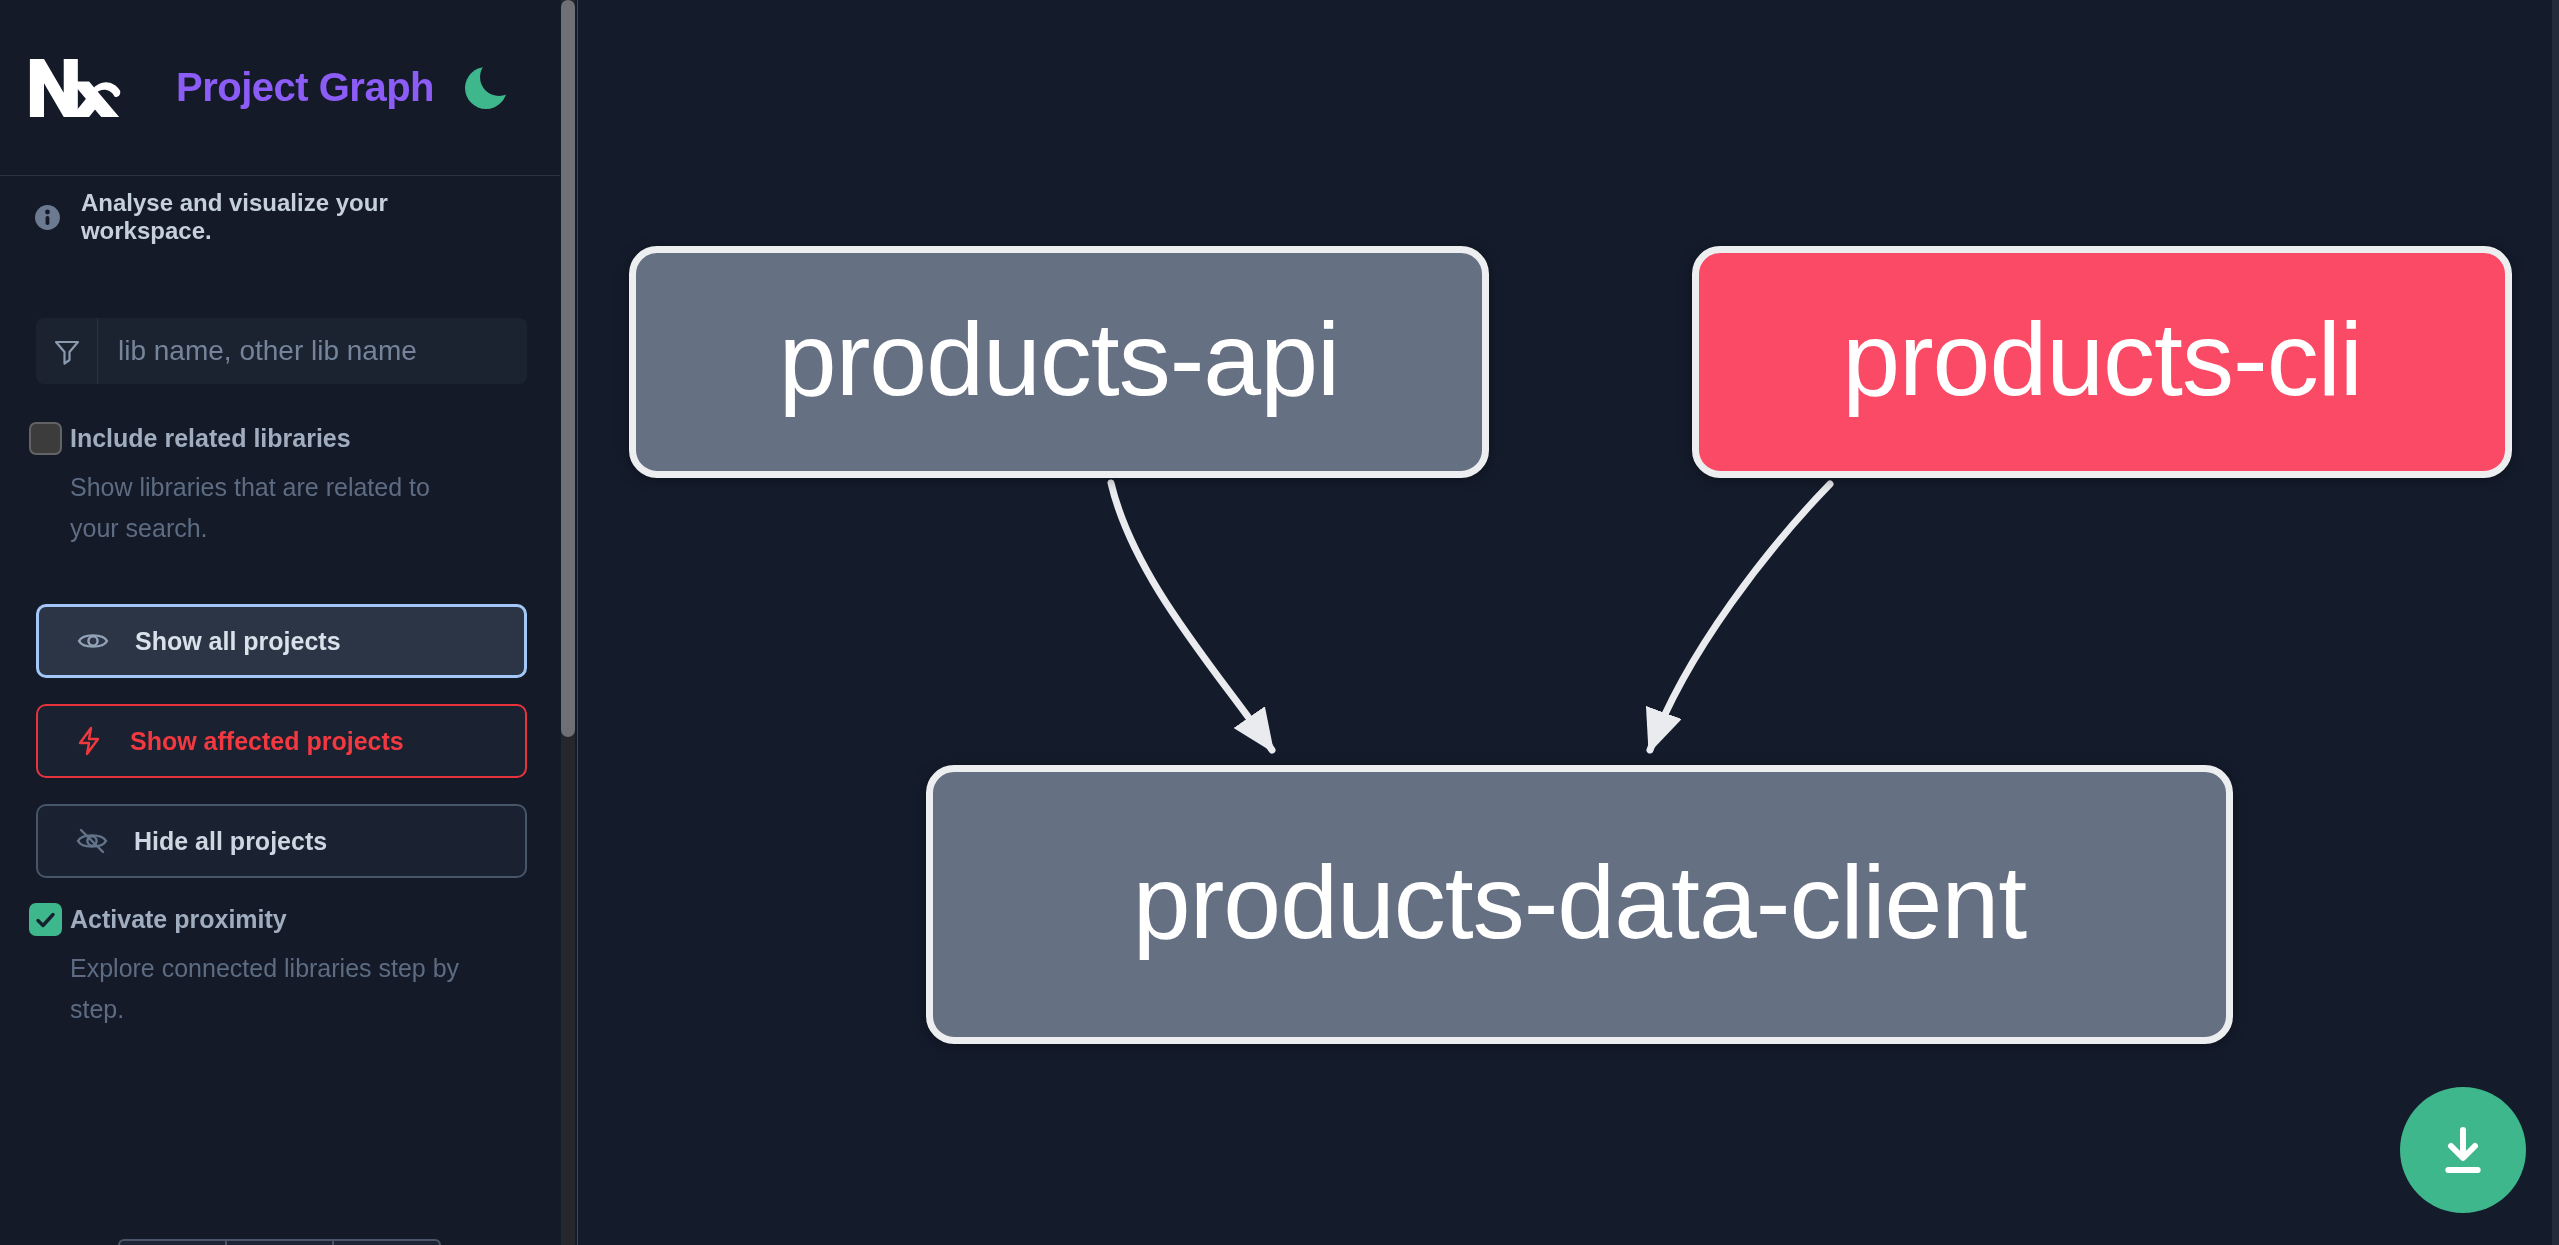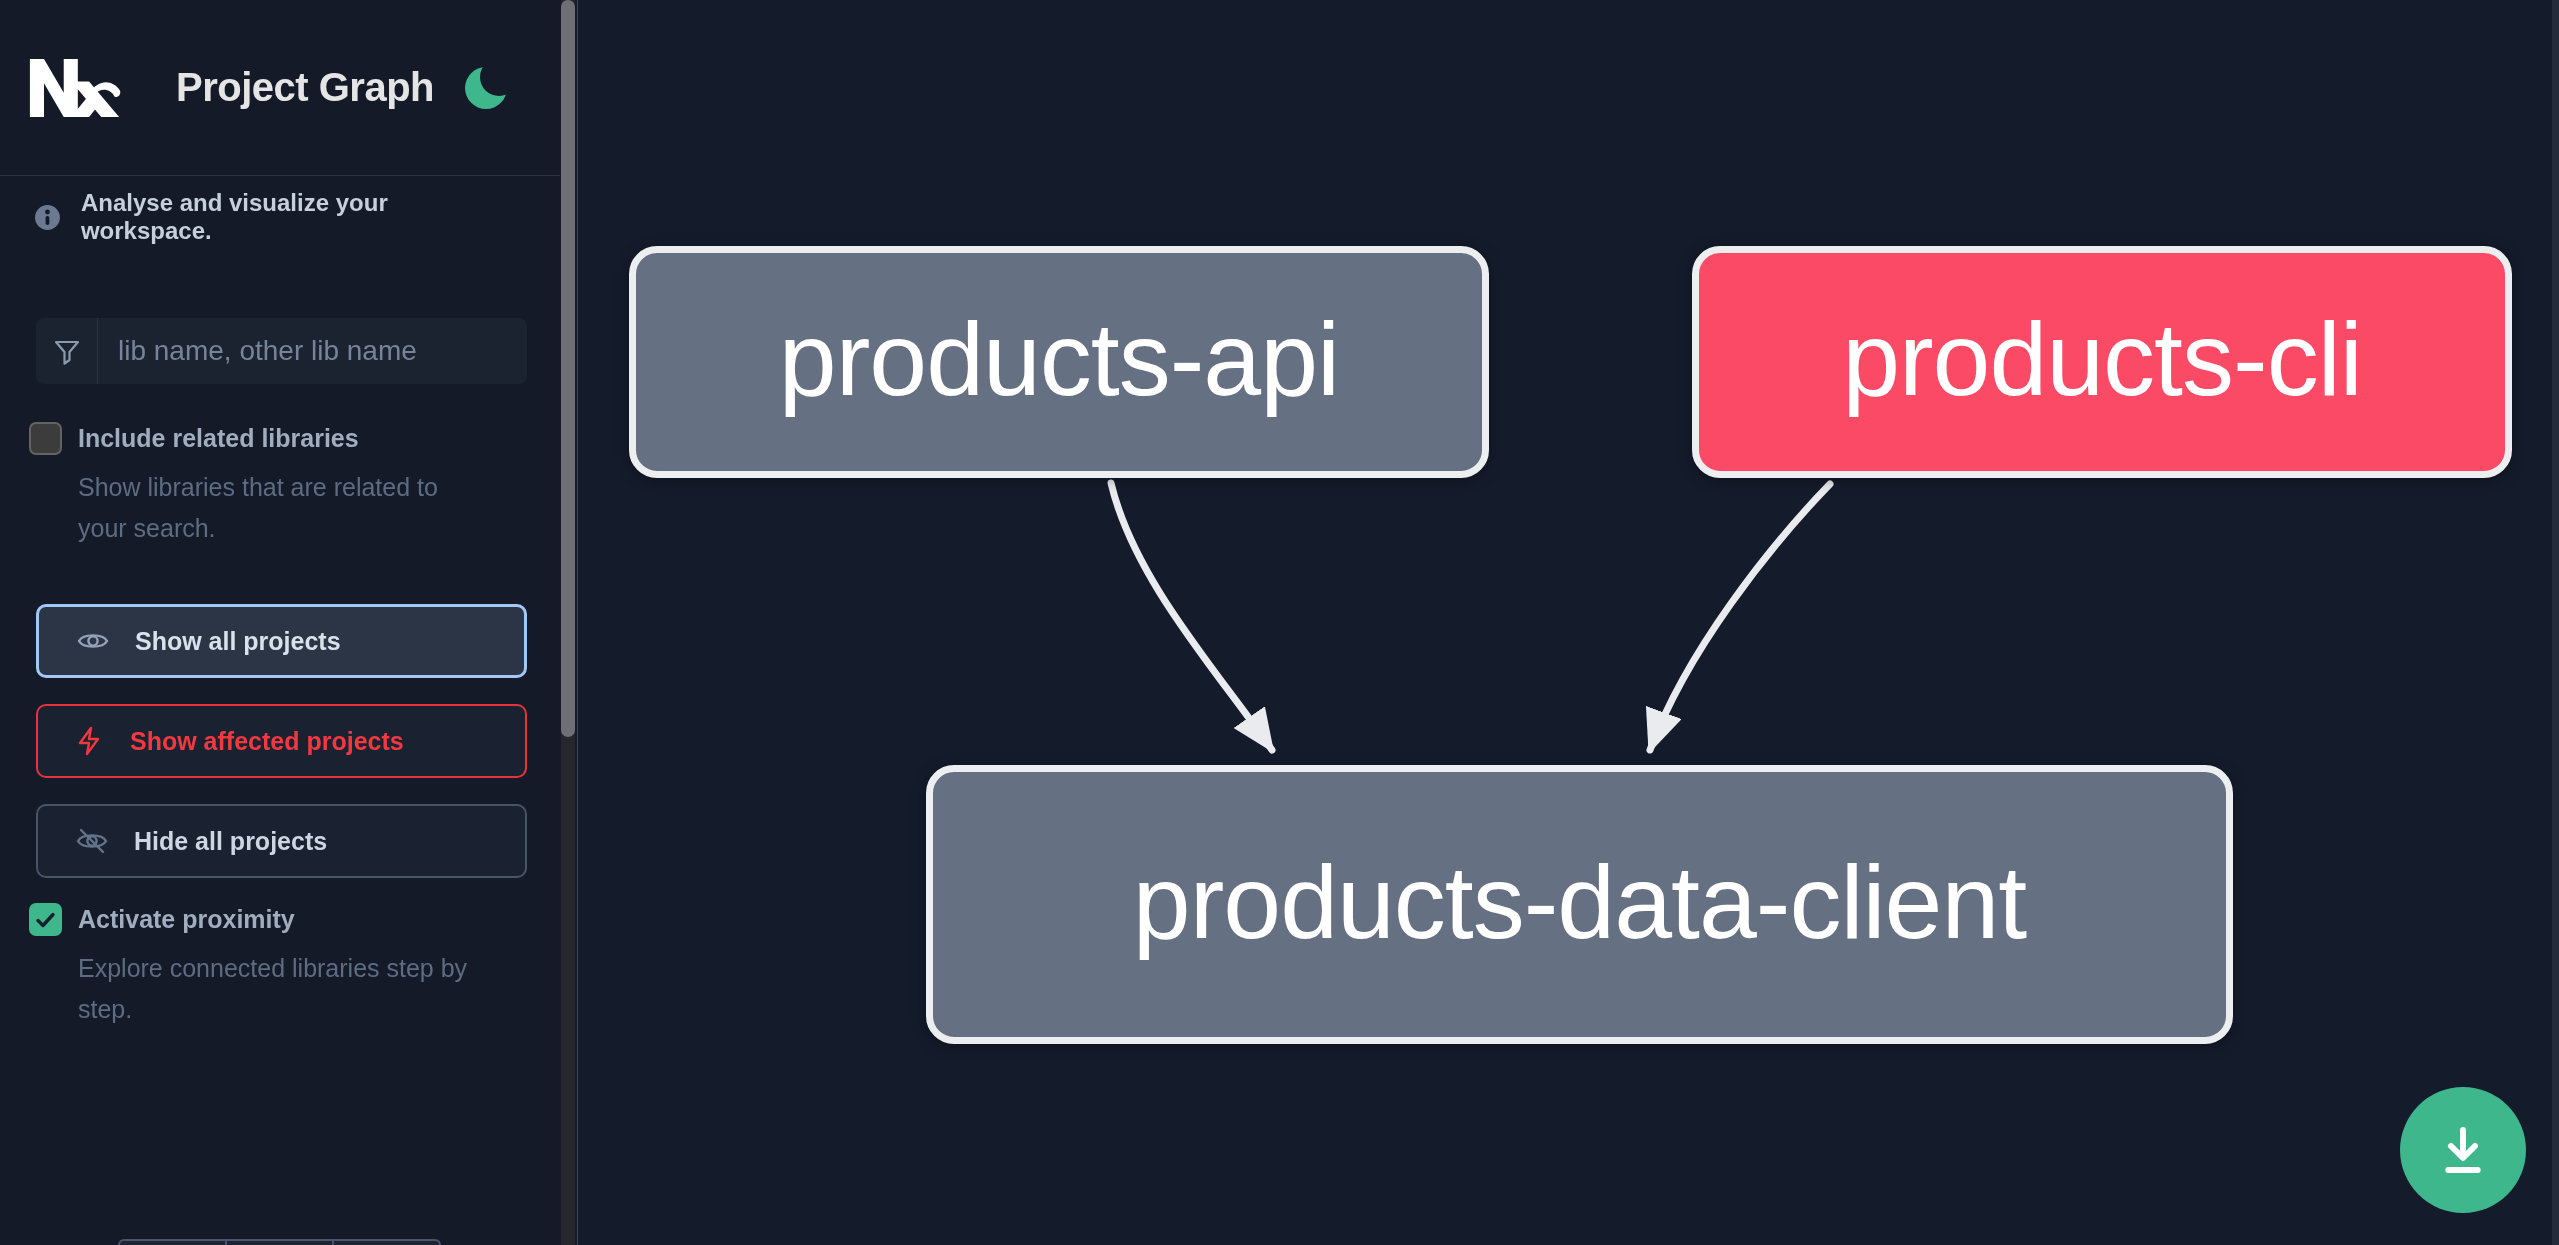--- a/index.html
+++ b/index.html
@@ -24,36 +24,36 @@
   #node-cli{left:1114px;top:246px;width:820px;height:232px;}
   #node-data-client{left:348px;top:765px;width:1307px;height:279px;}
   #download-btn{position:absolute;left:1822px;top:1087px;width:126px;height:126px;border-radius:50%;
     background:var(--accent-green,#3fb78c);border:none;display:flex;align-items:center;justify-content:center;cursor:pointer;}
   #right-strip{position:absolute;right:0;top:0;width:7px;height:100%;background:#242b3b;}
 
   
   #sidebar{position:absolute;left:0;top:0;width:560px;height:1245px;
     background:var(--sidebar-bg,#151a29);overflow:hidden;z-index:5;}
   #sb-header{height:176px;display:flex;align-items:center;padding:0 40px 0 28px;border-bottom:1px solid #2c3444;}
-  #app-title{margin-left:54px;font-size:40px;font-weight:700;color:#e5e5e5;letter-spacing:-.5px;}
+  #app-title{margin-left:54px;font-size:40px;font-weight:700;color:#8b5cf6;letter-spacing:-.5px;}
   #theme-toggle{margin-left:auto;width:52px;height:52px;background:none;border:none;position:relative;cursor:pointer;}
   #theme-toggle .crescent{position:absolute;right:2px;top:-4px;width:38px;height:38px;border-radius:50%;
     box-shadow:-13px 11px 0 2px var(--accent-green,#3fb78c);}
 
   #tagline{display:flex;align-items:center;gap:20px;margin:28px 36px 0 34px;height:26px;
     color:#c6d0dd;font-size:24px;font-weight:700;}
 
   #search-box{margin:88px 33px 0 36px;height:66px;background:#1b2331;border-radius:8px;
     display:flex;align-items:stretch;overflow:hidden;}
   #search-icon-cell{width:62px;display:flex;align-items:center;justify-content:center;border-right:1px solid #2a3240;}
   #search-input{flex:1;background:transparent;border:none;outline:none;color:#aab6c8;
     font-size:28px;padding:0 20px;}
   #search-input::placeholder{color:#75849a;opacity:1;}
 
-  .opt{display:grid;grid-template-columns:33px 1fr;column-gap:16px;margin-left:29px;margin-right:36px;}
+  .opt{display:grid;grid-template-columns:33px 1fr;column-gap:8px;margin-left:29px;margin-right:36px;}
   .opt .cbox{width:33px;height:33px;border-radius:7px;background:#3c3c3c;border:2px solid #636363;
     cursor:pointer;display:flex;align-items:center;justify-content:center;}
   .opt .cbox.checked{background:var(--accent-green,#3fb78c);border-color:var(--accent-green,#3fb78c);}
   .opt .olabel{font-size:25px;font-weight:700;color:#9fadbf;line-height:33px;align-self:center;}
   .opt .odesc{grid-column:2;font-size:25px;color:#5d6c82;line-height:41px;margin-top:12px;max-width:404px;}
   #opt-related{margin-top:38px;}
   #opt-folder{margin-top:68px;}
   #opt-proximity{margin-top:25px;}
 
   #actions{margin:55px 33px 0 36px;display:flex;flex-direction:column;gap:26px;justify-content:center;}

